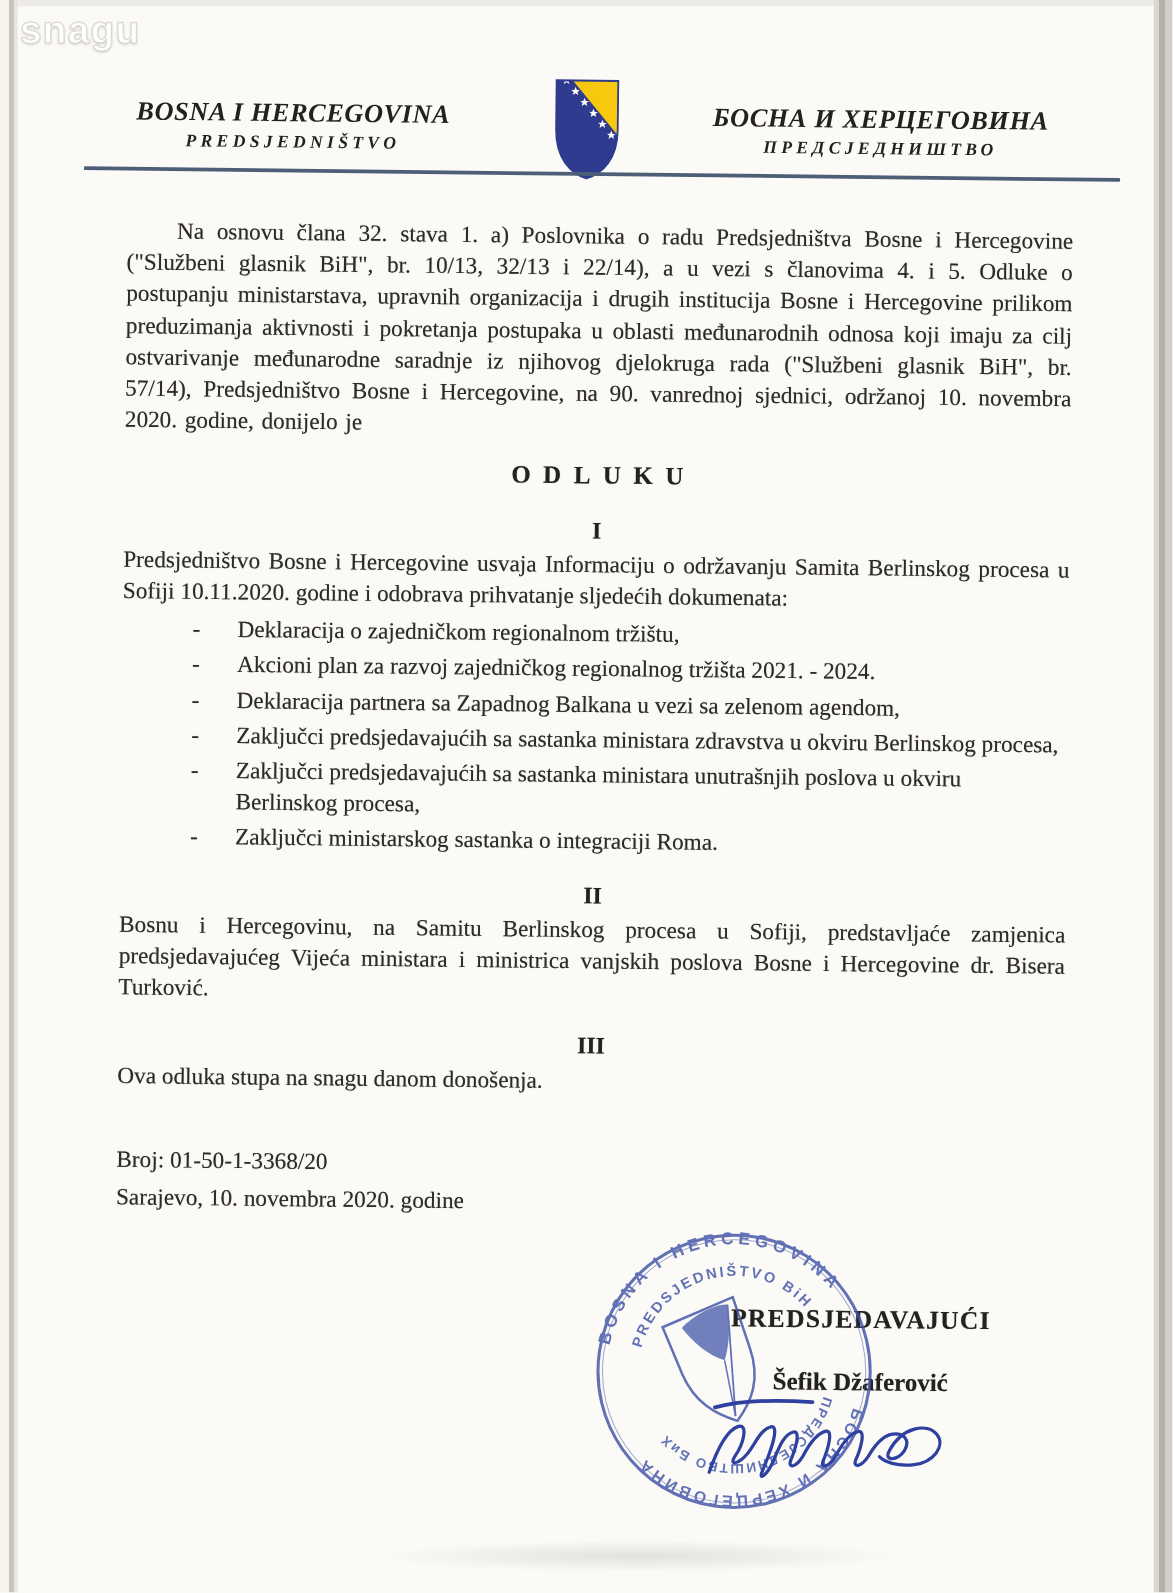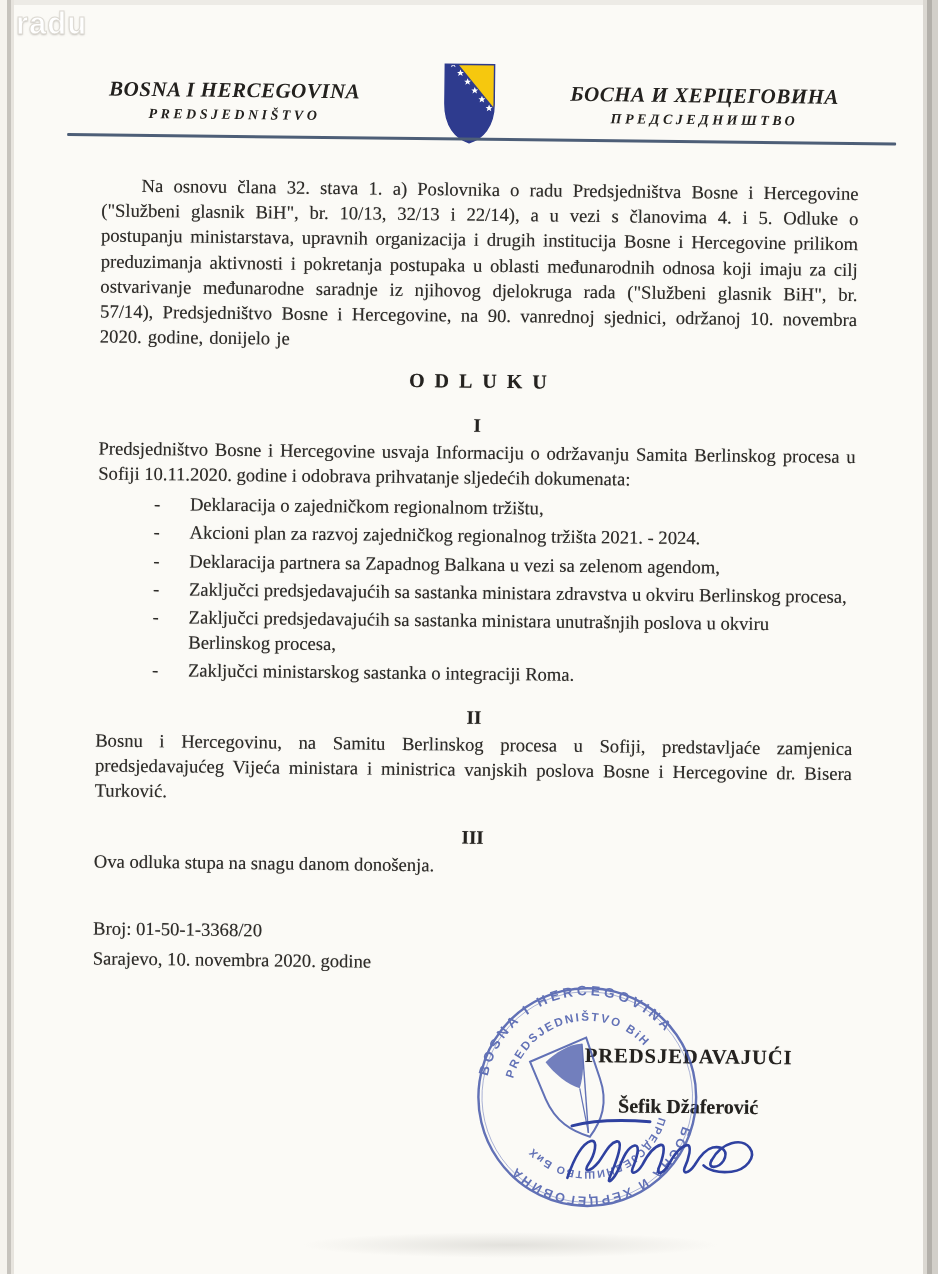--- a/index.html
+++ b/index.html
@@ -59,21 +59,21 @@
   .signature{position:absolute;left:578px;top:1106px;width:210px;height:90px;}
 </style>
 </head>
 <body>
 
 <div class="edge-top"></div>
 <div class="edge-left"></div>
 <div class="edge-right"></div>
 <div class="smudge"></div>
 
-<div class="watermark">radu</div>
+<div class="watermark">snagu</div>
 
 <div class="paper">
 
   <div class="header">
     <div class="hblock left">
       <div class="l1">BOSNA I HERCEGOVINA</div>
       <div class="l2">PREDSJEDNIŠTVO</div>
     </div>
 
     <svg class="emblem" viewBox="0 0 80 120">

